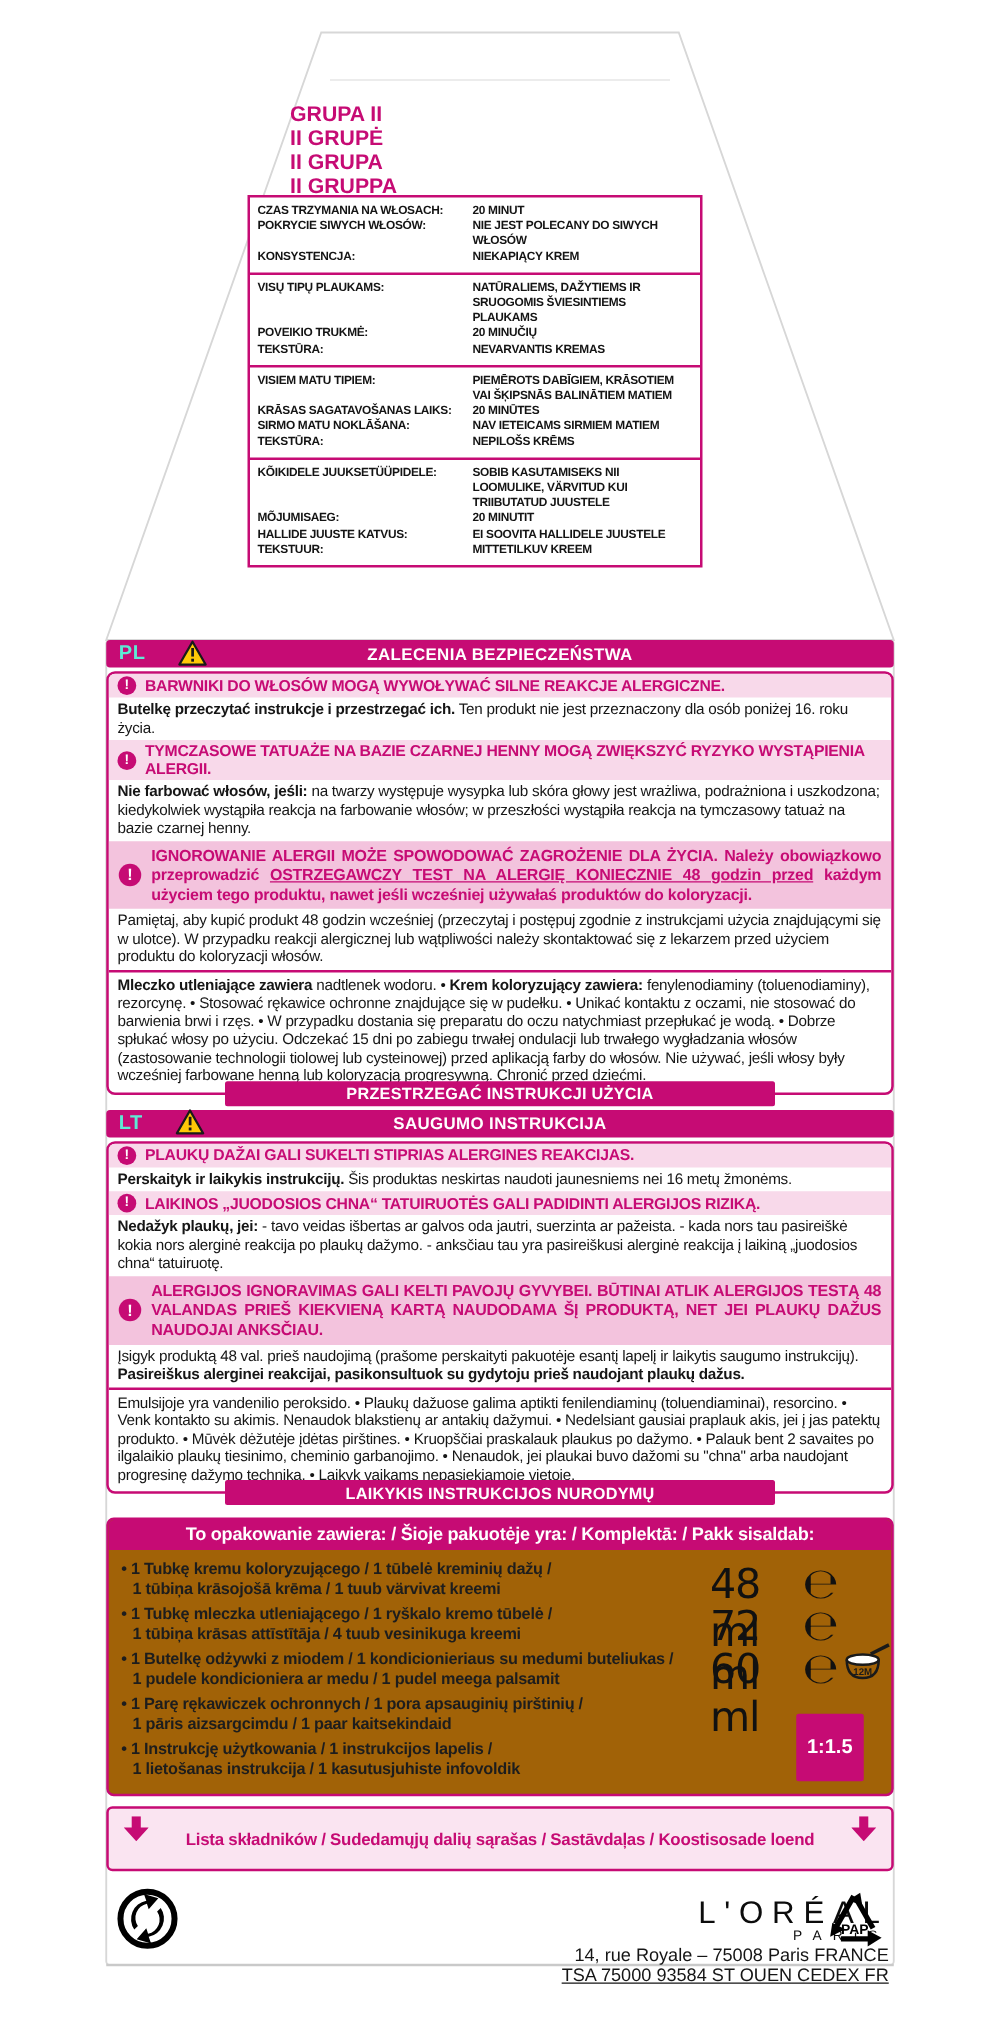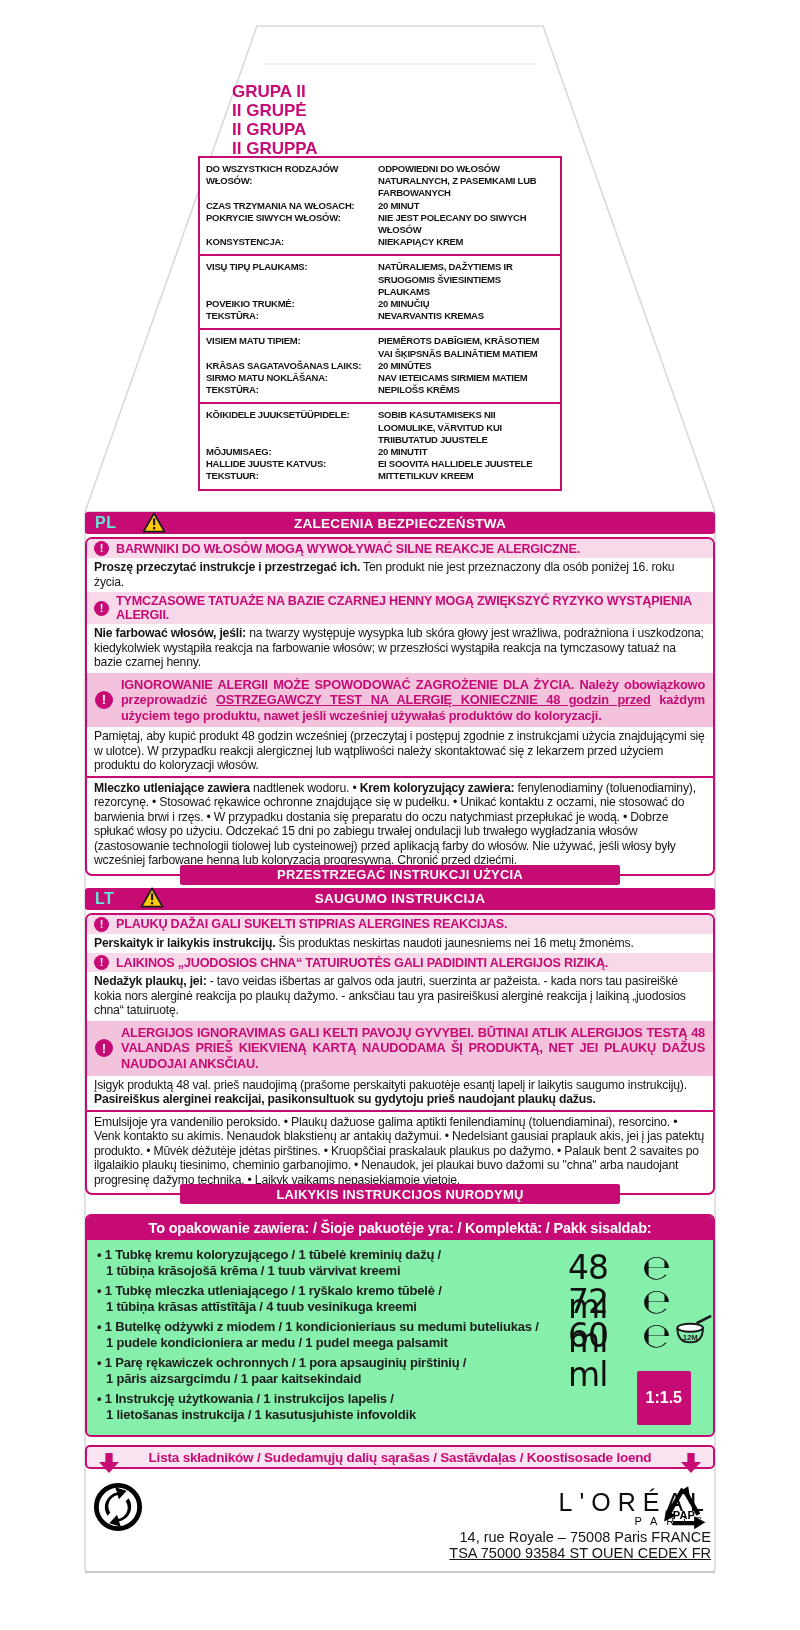--- a/index.html
+++ b/index.html
@@ -40,21 +40,21 @@
   .para.sep{border-top:2px solid var(--accent);padding-top:3px;padding-bottom:6px;}
   .alert{display:flex;align-items:center;gap:8px;background:var(--pinkmid);padding:4px 8px;}
   .alert-text{color:var(--accent);font-weight:700;font-size:12.8px;line-height:15.6px;
               text-align:justify;letter-spacing:-0.2px;}
   .u{text-decoration:underline;}
   .mini-bar{position:relative;z-index:3;margin:-11px auto 0 auto;width:440px;height:20px;
             background:var(--accent);border-radius:2px;display:flex;align-items:center;
             justify-content:center;color:#fff;font-weight:700;font-size:13px;letter-spacing:.2px;}
   .lang-bar.second{margin-top:3px;}
   
-  .contents-box{margin-top:10px;border:2px solid var(--accent);border-radius:6px;background:#86efac;
+  .contents-box{margin-top:10px;border:2px solid var(--accent);border-radius:6px;background:#a16207;
                 box-sizing:border-box;overflow:hidden;}
   .contents-header{height:24px;background:var(--accent);display:flex;align-items:center;
                    justify-content:center;color:#fff;font-weight:700;font-size:14.5px;
                    letter-spacing:-0.2px;}
   .contents-row{display:flex;padding:7px 8px 8px 10px;gap:16px;}
   .kit-list{width:455px;flex:0 0 auto;}
   .kit-item{margin-bottom:5px;}
   .kit-l1{font-size:13px;font-weight:700;color:#1d1d1d;line-height:15.5px;letter-spacing:-0.2px;}
   .kit-l1::before{content:"• ";}
   .kit-l2{font-size:13px;font-weight:700;color:#1d1d1d;line-height:15.5px;padding-left:9px;
@@ -63,21 +63,21 @@
            padding-right:34px;box-sizing:border-box;}
   .vol-row{display:flex;align-items:baseline;gap:5px;height:34px;}
   .vol-num{font-size:33px;font-weight:400;color:#111;letter-spacing:-1px;
            font-family:"DejaVu Sans",sans-serif;}
   .vol-e{font-size:34px;color:#111;font-family:"DejaVu Sans",sans-serif;}
   .jar-icon{position:absolute;right:-8px;top:66px;}
   .ratio-badge{margin-top:auto;background:var(--accent);color:#fff;font-weight:700;font-size:16px;
                padding:18px 9px;border-radius:2px;align-self:flex-end;margin-right:-20px;
                margin-bottom:2px;}
   
-  .ing-bar{margin-top:8px;height:24px;background:var(--pinkpale);border:2px solid var(--accent);
+  .ing-bar{margin-top:8px;height:52px;background:var(--pinkpale);border:2px solid var(--accent);
            border-radius:5px;display:flex;align-items:center;justify-content:center;
            position:relative;box-sizing:border-box;color:var(--accent);}
   .ing-text{color:var(--accent);font-weight:700;font-size:13.5px;letter-spacing:-0.2px;}
   .ing-arrow{position:absolute;top:6px;}
   .ing-arrow.left{left:12px;} .ing-arrow.right{right:12px;}
   
   .footer{margin-top:9px;position:relative;height:64px;}
   .green-dot{position:absolute;left:8px;top:4px;}
   .brand-block{position:absolute;left:0;right:4px;text-align:right;top:0;margin-top:12px;}
   .brand{font-size:25px;letter-spacing:7px;color:#0c0c0c;font-weight:400;line-height:25px;}
@@ -103,24 +103,20 @@
   <div class="group-block">
     <div>GRUPA II</div>
     <div>II GRUPĖ</div>
     <div>II GRUPA</div>
     <div>II GRUPPA</div>
   </div>
 
   <div class="spec-table">
     <div class="spec-section">
       <div class="spec-row">
-          <div class="spec-label">DO WSZYSTKICH RODZAJÓW WŁOSÓW:</div>
-          <div class="spec-value">ODPOWIEDNI DO WŁOSÓW NATURALNYCH, Z PASEMKAMI LUB FARBOWANYCH</div>
-        </div>
-      <div class="spec-row">
           <div class="spec-label">CZAS TRZYMANIA NA WŁOSACH:</div>
           <div class="spec-value">20 MINUT</div>
         </div>
       <div class="spec-row">
           <div class="spec-label">POKRYCIE SIWYCH WŁOSÓW:</div>
           <div class="spec-value">NIE JEST POLECANY DO SIWYCH WŁOSÓW</div>
         </div>
       <div class="spec-row">
           <div class="spec-label">KONSYSTENCJA:</div>
           <div class="spec-value">NIEKAPIĄCY KREM</div>
@@ -190,21 +186,21 @@
             <rect x="11.9" y="16.4" width="2.4" height="2.6" fill="#1a1a1a"></rect>
           </svg>
       </span>
     </div>
 
     <div class="safety-box">
       <div class="stripe">
         <span class="bang"></span>
         <span class="stripe-text">BARWNIKI DO WŁOSÓW MOGĄ WYWOŁYWAĆ SILNE REAKCJE ALERGICZNE.</span>
       </div>
-      <p class="para"><b>Proszę przeczytać instrukcje i przestrzegać ich.</b><span> Ten produkt nie jest przeznaczony dla osób poniżej 16. roku życia.</span></p>
+      <p class="para"><b>Butelkę przeczytać instrukcje i przestrzegać ich.</b><span> Ten produkt nie jest przeznaczony dla osób poniżej 16. roku życia.</span></p>
       <div class="stripe">
         <span class="bang"></span>
         <span class="stripe-text">TYMCZASOWE TATUAŻE NA BAZIE CZARNEJ HENNY MOGĄ ZWIĘKSZYĆ RYZYKO WYSTĄPIENIA ALERGII.</span>
       </div>
       <p class="para"><b>Nie farbować włosów, jeśli:</b><span> na twarzy występuje wysypka lub skóra głowy jest wrażliwa, podrażniona i uszkodzona; kiedykolwiek wystąpiła reakcja na farbowanie włosów; w przeszłości wystąpiła reakcja na tymczasowy tatuaż na bazie czarnej henny.</span></p>
       <div class="alert">
         <span class="bang big"></span>
         <div class="alert-text"><span>IGNOROWANIE ALERGII MOŻE SPOWODOWAĆ ZAGROŻENIE DLA ŻYCIA. Należy obowiązkowo przeprowadzić </span><span class="u">OSTRZEGAWCZY TEST NA ALERGIĘ KONIECZNIE 48 godzin przed</span><span> każdym użyciem tego produktu, nawet jeśli wcześniej używałaś produktów do koloryzacji.</span></div>
       </div>
       <p class="para">Pamiętaj, aby kupić produkt 48 godzin wcześniej (przeczytaj i postępuj zgodnie z instrukcjami użycia znajdującymi się w ulotce). W przypadku reakcji alergicznej lub wątpliwości należy skontaktować się z lekarzem przed użyciem produktu do koloryzacji włosów.</p>

